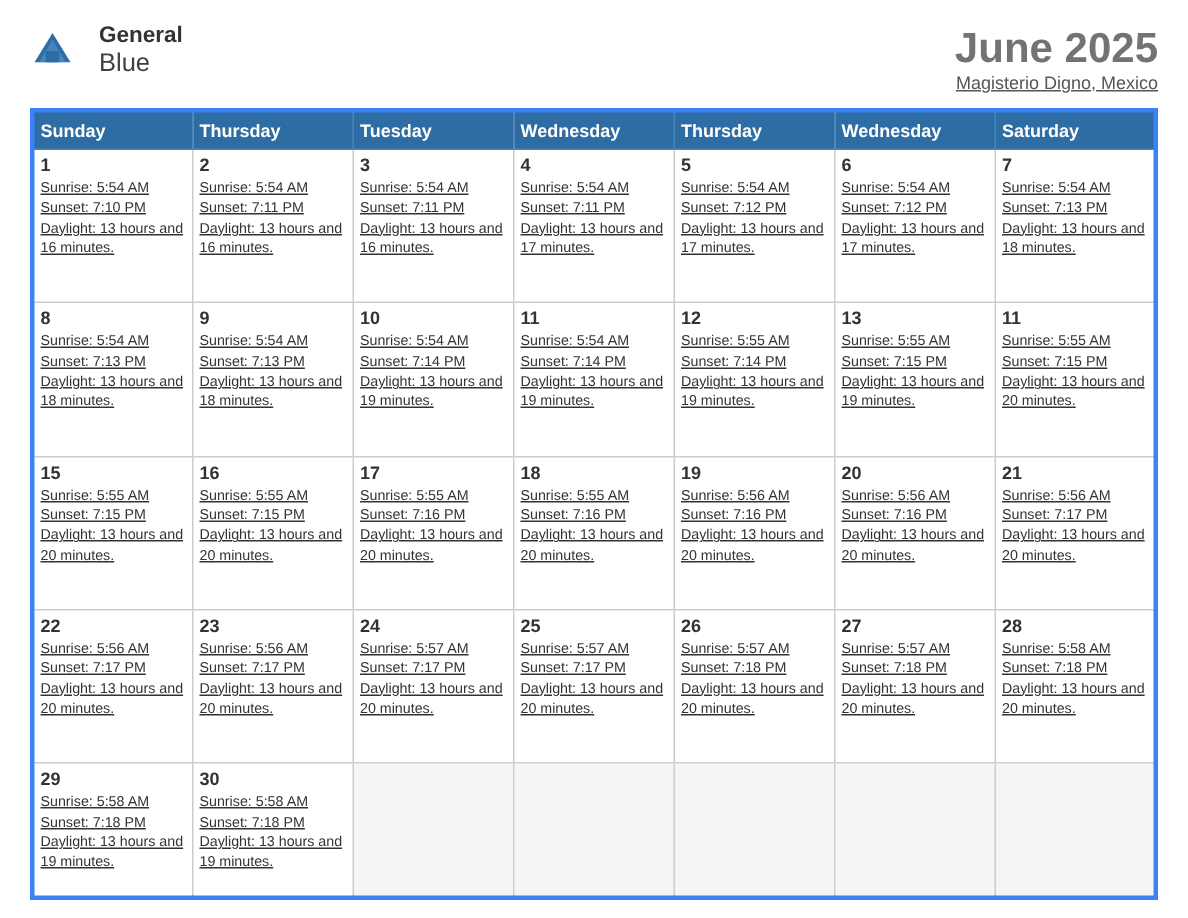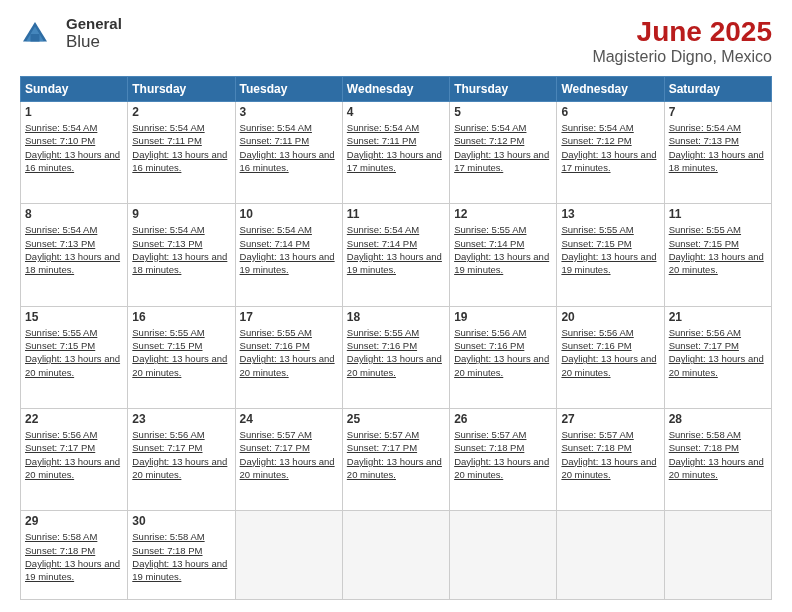--- a/index.html
+++ b/index.html
@@ -47,29 +47,30 @@
     .logo-icon {
       width: 30px;
       height: 30px;
     }
     .title-block {
       text-align: right;
     }
     .month-title {
       font-size: 28px;
       font-weight: bold;
-      color: #b91c1c;
+      color: #737373;
     }
     .subtitle {
-      font-size: 16px;
+      font-size: 12px;
       color: #555;
+      text-decoration: underline;
     }
     .calendar {
       flex: 1;
-      border: 1px solid #3b82f6;
+      border: 3px solid #3b82f6;
       border-collapse: collapse;
       width: 100%;
       table-layout: fixed;
     }
     .calendar th {
       background: #2e6da4;
       color: #fff;
       font-size: 12px;
       font-weight: bold;
       padding: 5px 4px;

